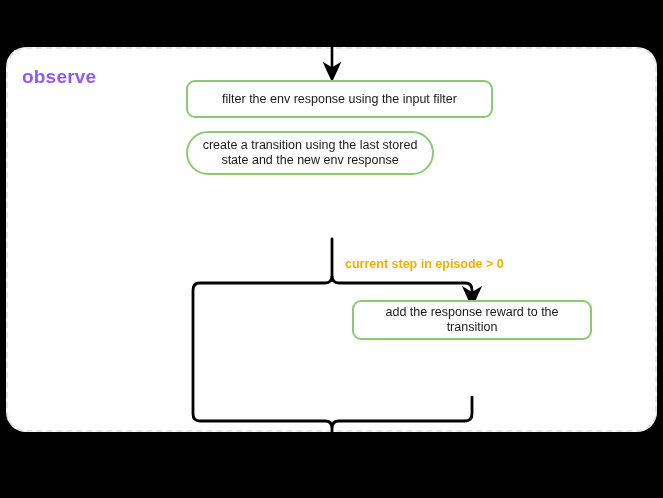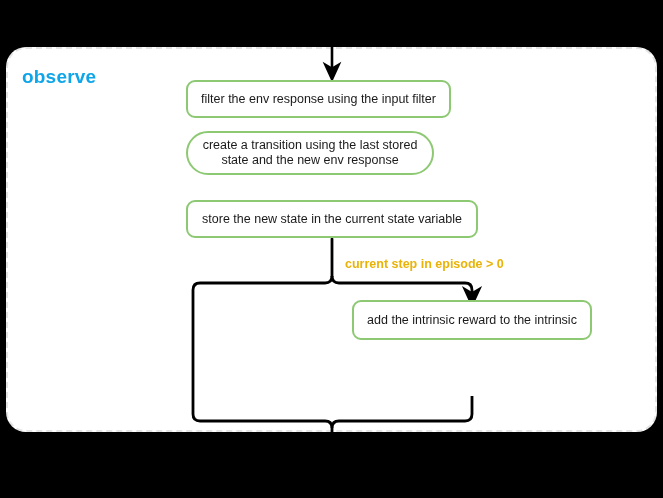--- a/index.html
+++ b/index.html
@@ -26,21 +26,21 @@
     border: 2px dashed #e4e4e4;
     border-radius: 20px;
     box-sizing: border-box;
   }
   #group-title {
     position: absolute;
     left: 22px;
     top: 66px;
     font-size: 19px;
     font-weight: bold;
-    color: #0ea5e9;
+    color: #8b5cf6;
     letter-spacing: 0.2px;
     white-space: nowrap;
   }
   
   .node {
     position: absolute;
     box-sizing: border-box;
     background: #ffffff;
     border: 2.5px solid #8dc973;
     border-radius: 9px;
@@ -99,30 +99,27 @@
                L 193 414 Q 193 421 200 421 L 325 421 Q 332 421 332 428 L 332 444" stroke="#000000" stroke-width="2.8" fill="none" stroke-linejoin="round"></path>
     </g>
 
     <g>
       <path d="M 472 396 L 472 414 Q 472 421 465 421 L 339 421 Q 332 421 332 428" stroke="#000000" stroke-width="2.8" fill="none" stroke-linejoin="round"></path>
     </g>
   </svg>
 
   <div class="edge-label" style="left:345px; top:257px;">current step in episode &gt; 0</div>
 
-  <div class="node" style="left:186px; top:80px; width:265px; height:38px;">
+  <div class="node" style="left:186px; top:80px; width:307px; height:38px;">
     <span>filter the env response using the input filter</span>
   </div>
 
   <div class="node" style="left:186px; top:131px; width:248px; height:44px;border-radius:22px;">
     <span>create a transition using the last stored state and the new env response</span>
   </div>
 
-  <div class="node" style="left:186px; top:200px; width:292px; height:38px;">
-    <span>store the new state in the current state variable</span>
-  </div>
 
   <div class="node" style="left:352px; top:300px; width:240px; height:40px;">
-    <span>add the intrinsic reward to the intrinsic</span>
+    <span>add the response reward to the transition</span>
   </div>
 
 
 </div>
 
 </body></html>

